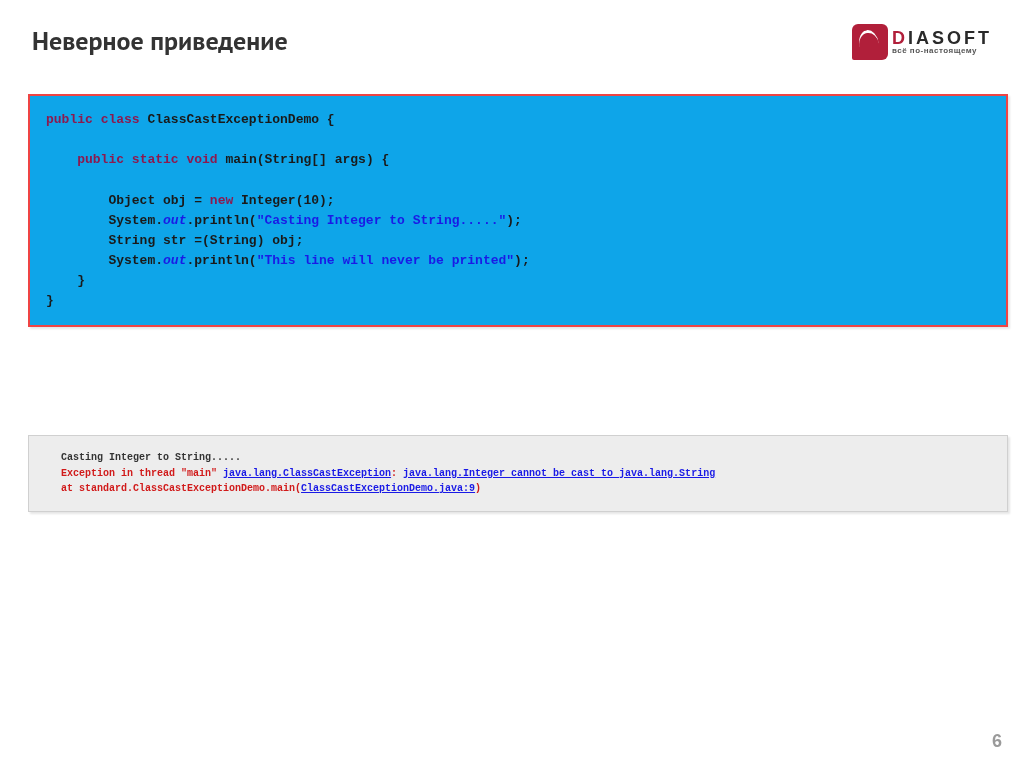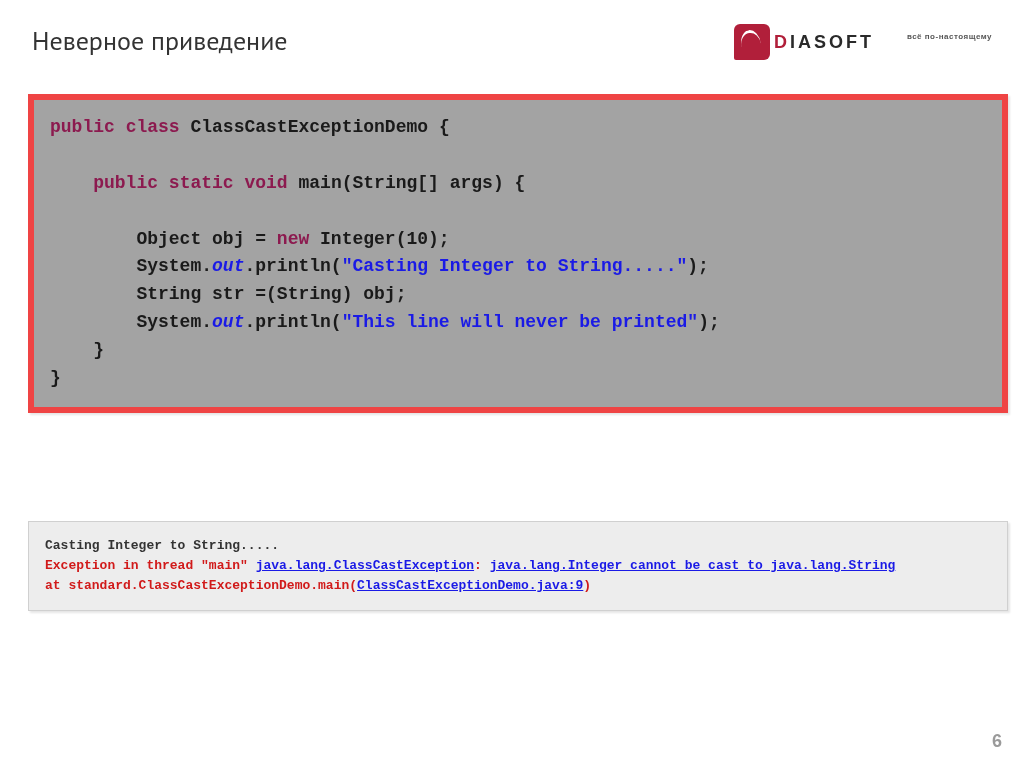--- a/index.html
+++ b/index.html
@@ -16,21 +16,21 @@
       overflow: hidden;
     }
     .header {
       display: flex;
       justify-content: space-between;
       align-items: flex-start;
       padding: 24px 32px 0 32px;
     }
     .title {
       font-size: 26px;
-      font-weight: 400;
+      font-weight: 700;
       color: #333333;
       font-family: "Segoe UI", "PT Sans", Arial, sans-serif;
     }
     .logo {
       display: flex;
       align-items: center;
       gap: 4px;
     }
     .logo-icon {
       width: 36px;
@@ -45,59 +45,59 @@
       top: 6px;
       left: 6px;
       width: 20px;
       height: 14px;
       border-top: 3px solid #ffffff;
       border-radius: 50% 50% 0 0 / 90% 90% 0 0;
       transform: rotate(-10deg);
     }
     .logo-text {
       display: flex;
+      flex-direction: column;
       line-height: 1;
-      gap: 33px;
     }
     .logo-main {
       font-size: 18px;
       font-weight: 700;
       letter-spacing: 3px;
       color: #2a2a2a;
     }
     .logo-d {
       color: #b11f3a;
     }
     .logo-sub {
       font-size: 8px;
       color: #555555;
       letter-spacing: 0.5px;
       font-weight: bold;
     }
     .code-panel {
       margin: 34px 16px 0 28px;
-      background: #a3a3a3;
-      border: 6px solid #ef4444;
+      background: #0ea5e9;
+      border: 2px solid #ef4444;
       box-shadow: 2px 2px 2px rgba(0,0,0,0.10);
       padding: 14px 16px 14px 16px;
       font-family: "Courier New", Consolas, monospace;
-      font-size: 18px;
+      font-size: 13px;
       font-weight: 700;
       line-height: 1.55;
       color: #1a1a1a;
       white-space: pre;
     }
     .output-panel {
       margin: 108px 16px 0 28px;
       background: #ededed;
       border: 1px solid #d0d0d0;
       box-shadow: 2px 2px 2px rgba(0,0,0,0.10);
-      padding: 14px 16px 14px 16px;
+      padding: 14px 16px 14px 32px;
       font-family: "Courier New", Consolas, monospace;
-      font-size: 13px;
+      font-size: 10px;
       font-weight: 700;
       line-height: 1.55;
       white-space: pre-wrap;
       color: #333;
     }
     .kw-public { color: #8c1a4f; }
     .kw-static { color: #8c1a4f; }
     .kw-void { color: #8c1a4f; }
     .kw-class { color: #8c1a4f; }
     .kw-new { color: #8c1a4f; }

